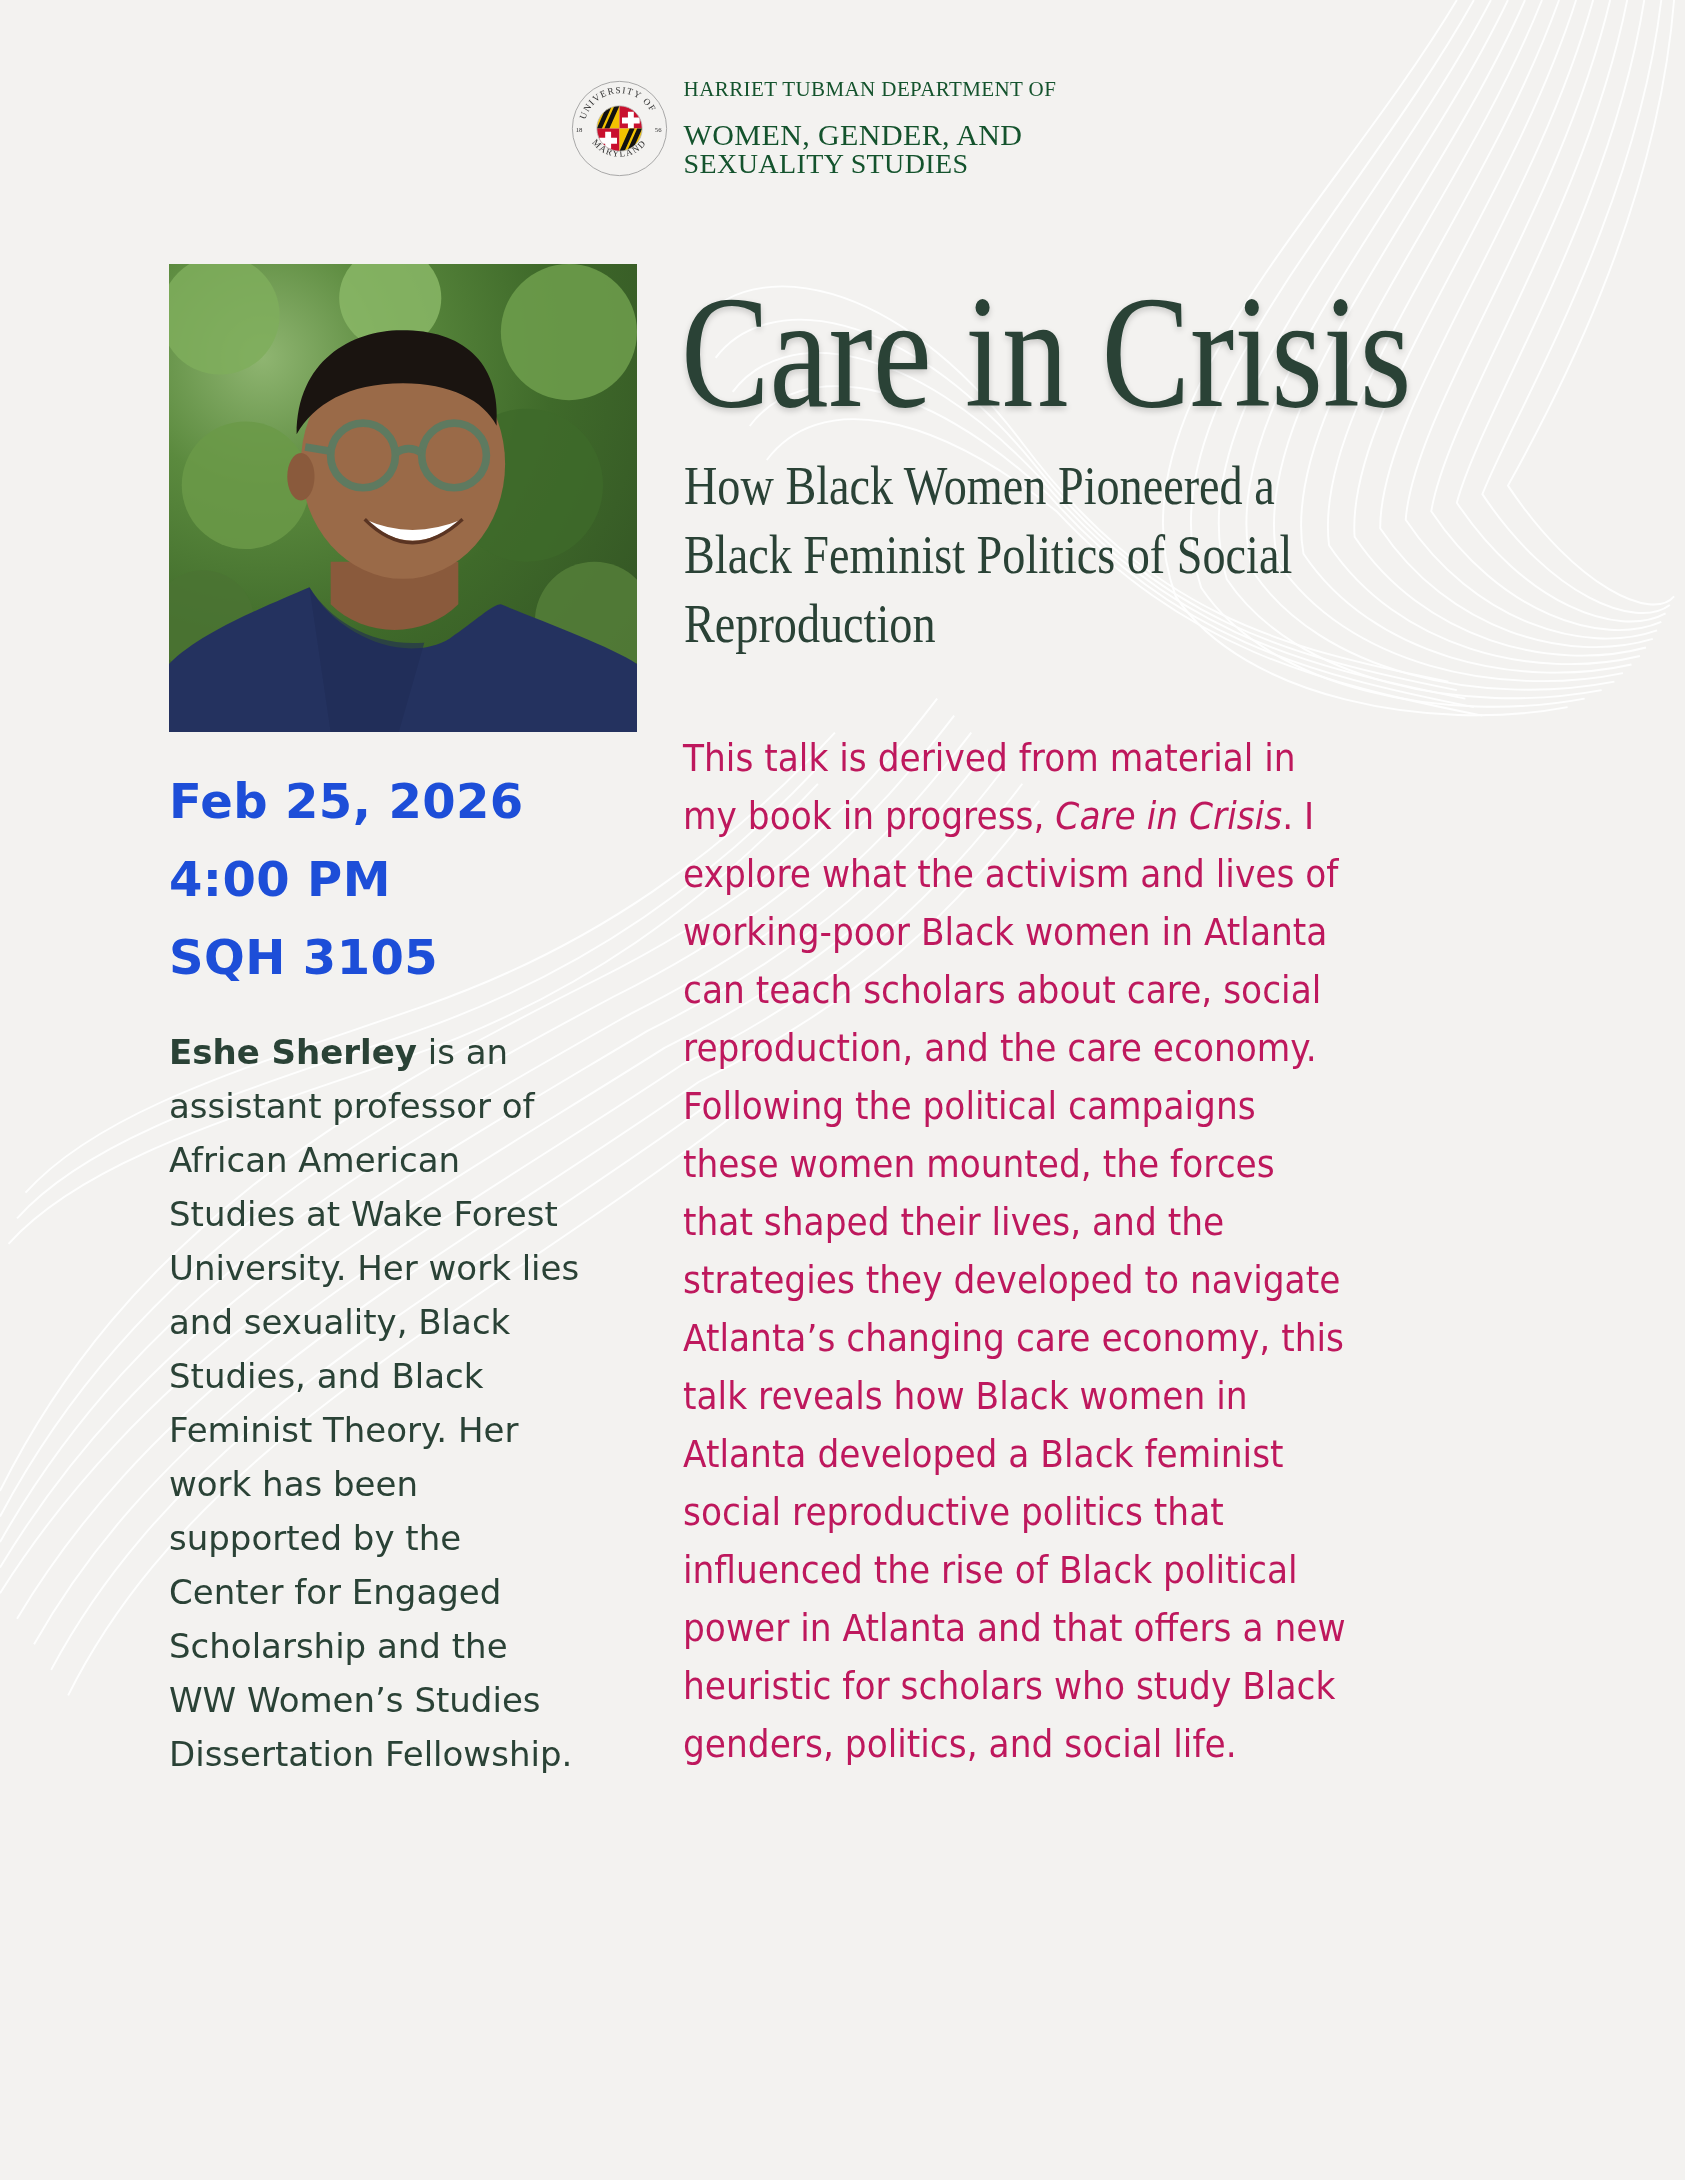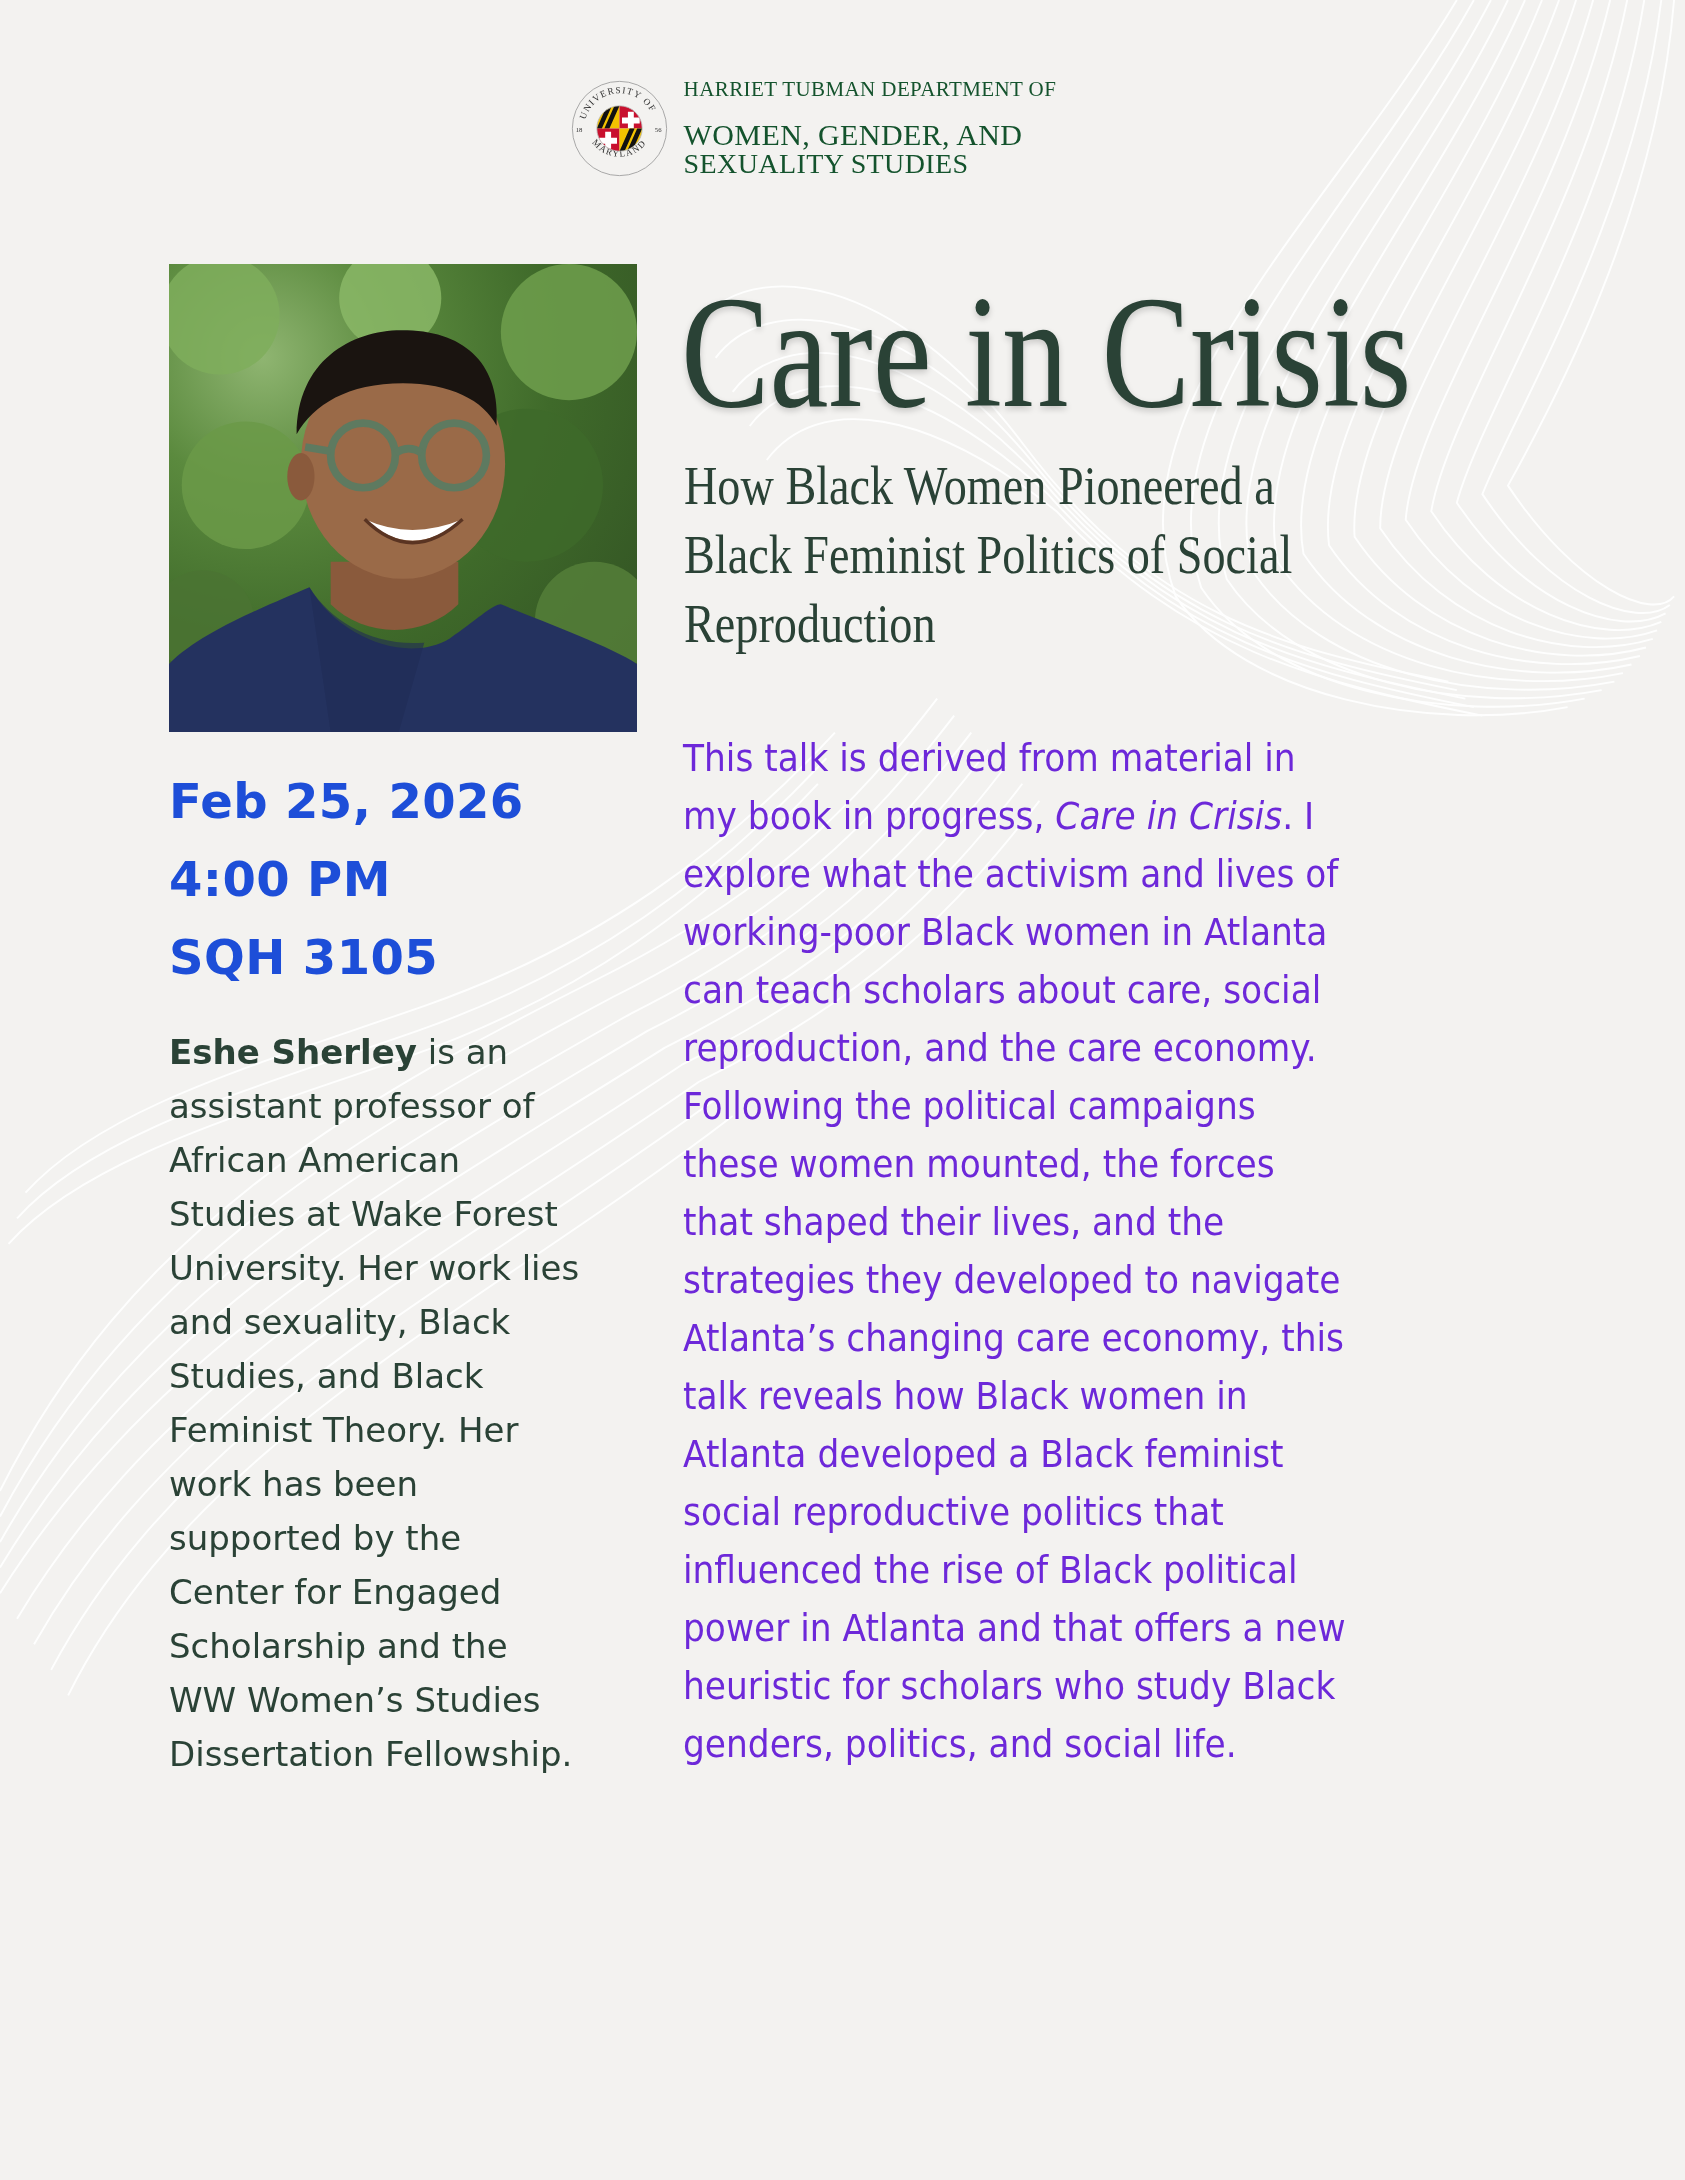--- a/index.html
+++ b/index.html
@@ -52,21 +52,21 @@
     white-space: nowrap;
   }
   .subtitle {
     position: absolute; left: 684px; top: 451px; width: 809px;
     font-family: "Liberation Serif", "DejaVu Serif", serif;
     font-size: 55px; line-height: 69px; color: #2a4236;
     transform: scaleX(0.84); transform-origin: left top;
   }
   .abstract {
     position: absolute; left: 683px; top: 730px; width: 852px;
-    font-family: "DejaVu Sans", sans-serif; font-size: 37px; line-height: 58px; color: #6d28d9;
+    font-family: "DejaVu Sans", sans-serif; font-size: 37px; line-height: 58px; color: #be185d;
   }
   .abstract .ln { display: block; white-space: nowrap; transform: scaleX(0.93); transform-origin: left center; }
   .abstract em { font-style: italic; }
   .bio .ln { display: block; white-space: nowrap; }
 </style>
 </head>
 <body>
 
 <svg class="bg-art" viewBox="0 0 1979 2560" xmlns="http://www.w3.org/2000/svg">
   <g fill="none" stroke="#ffffff" stroke-width="2.2" opacity="0.95">

